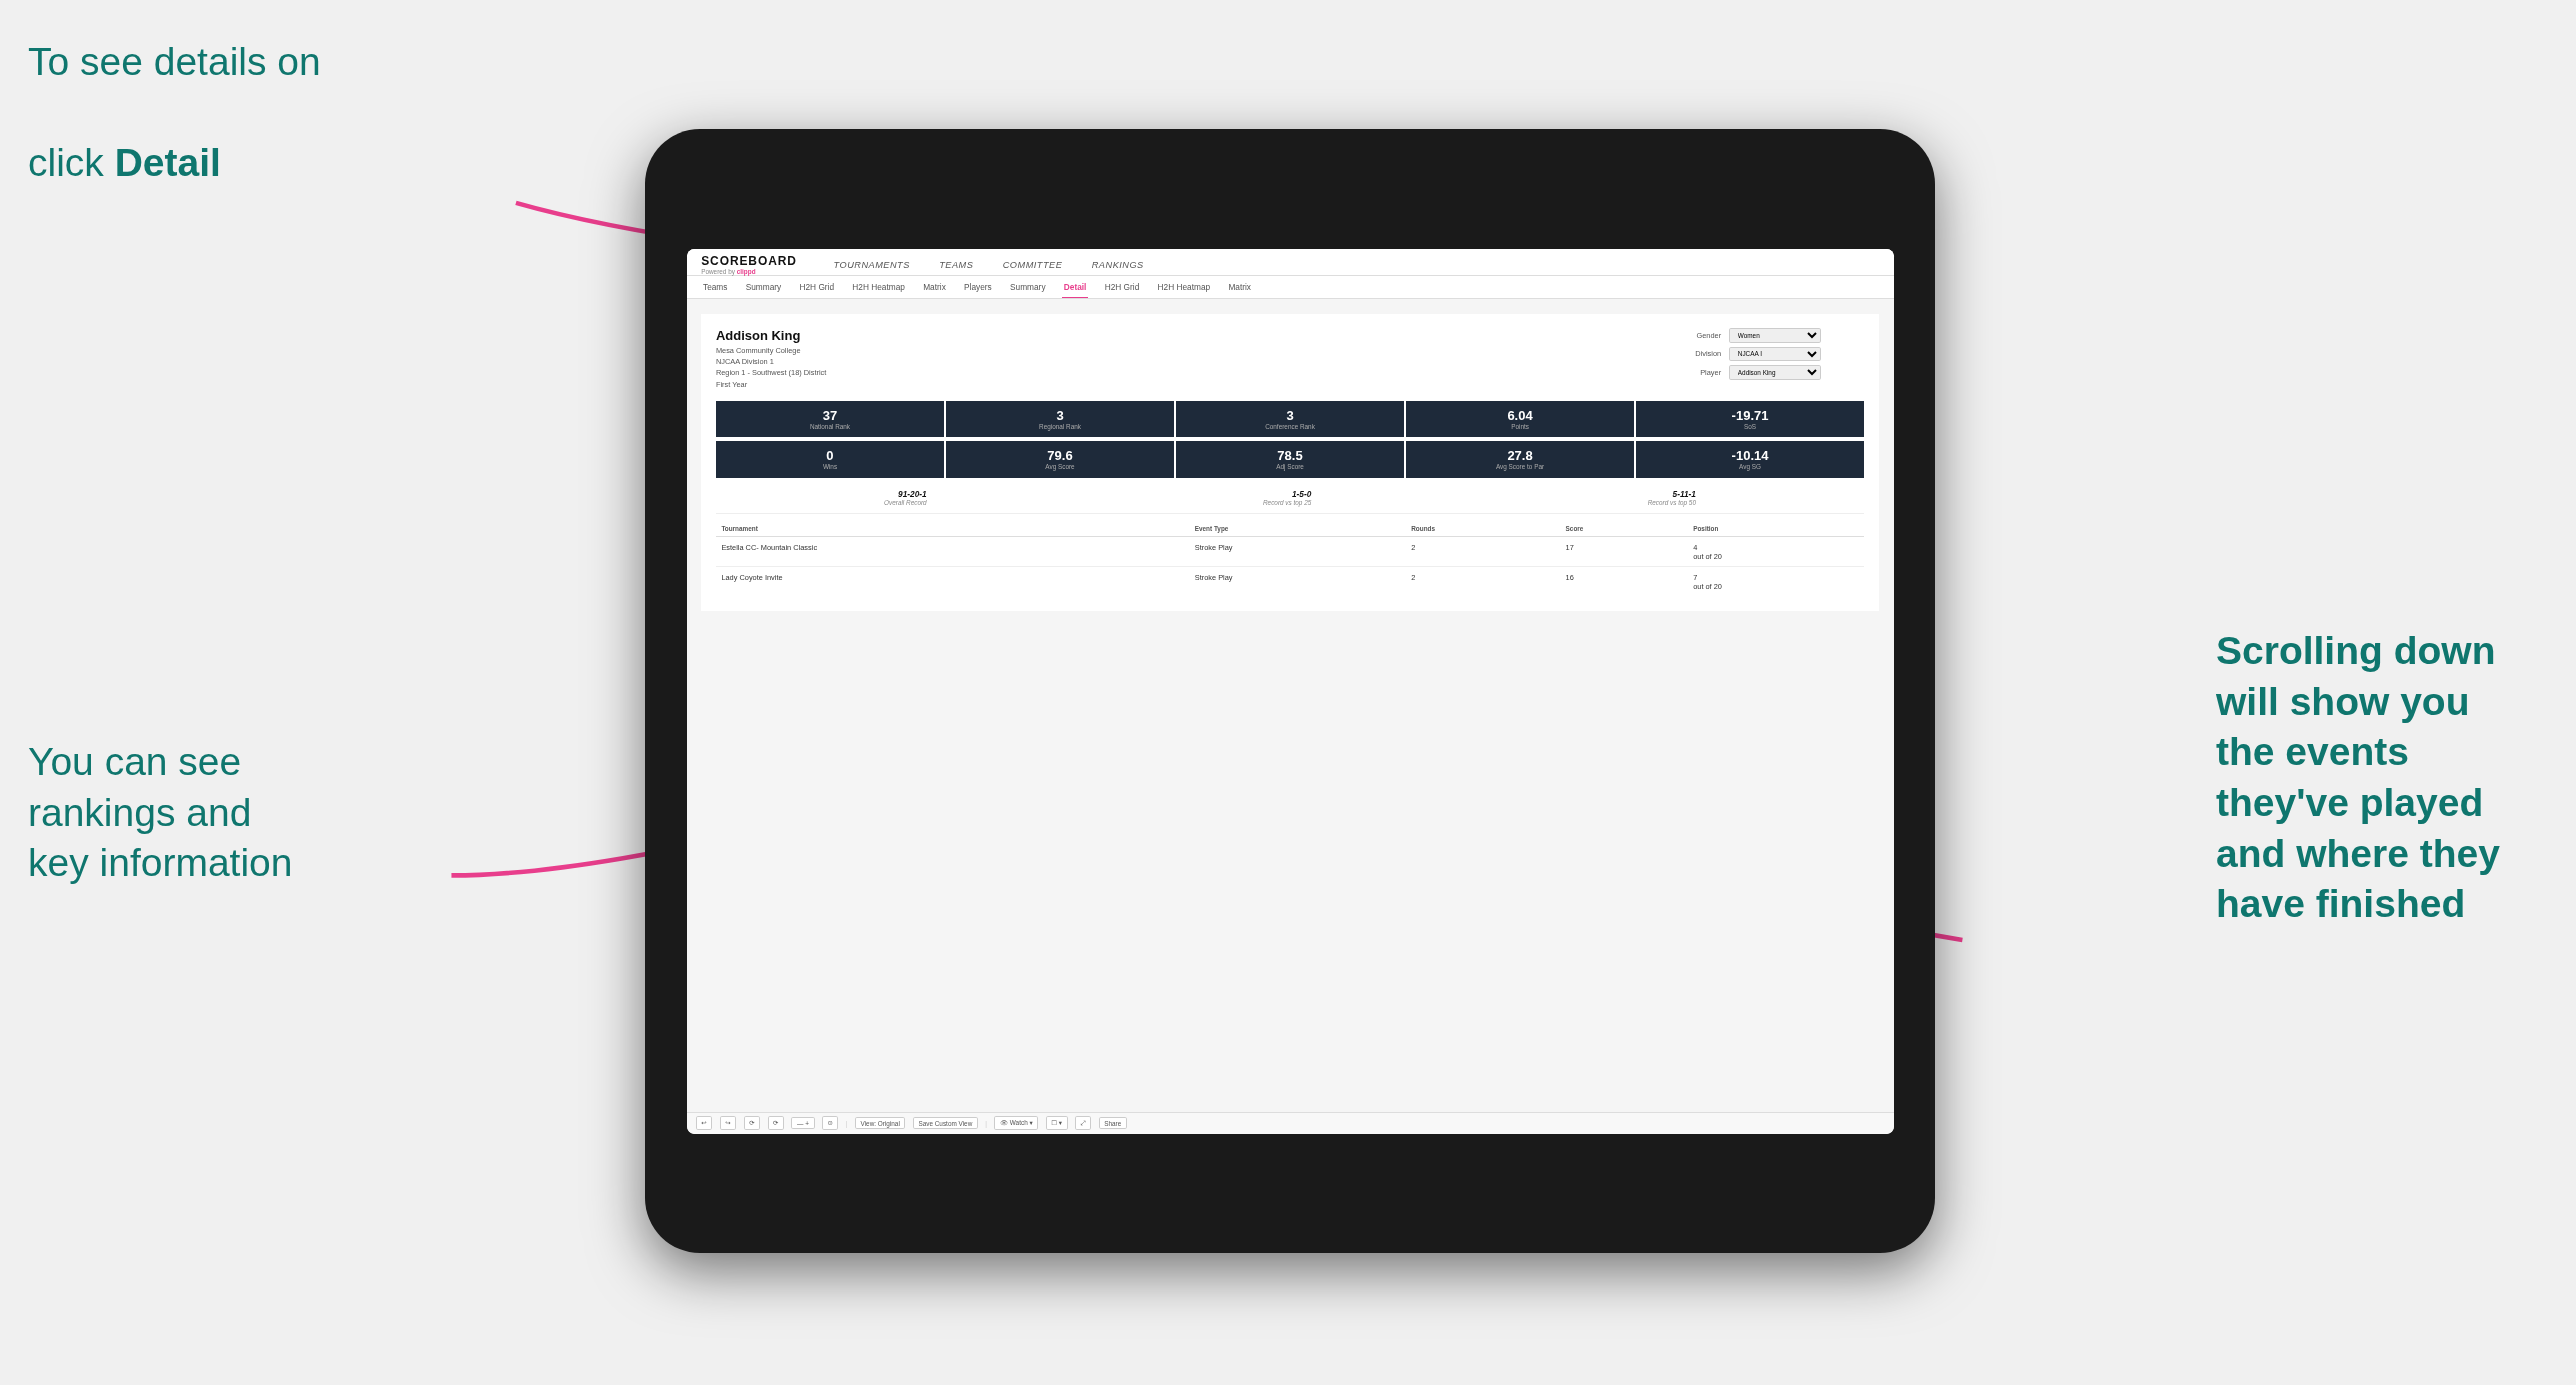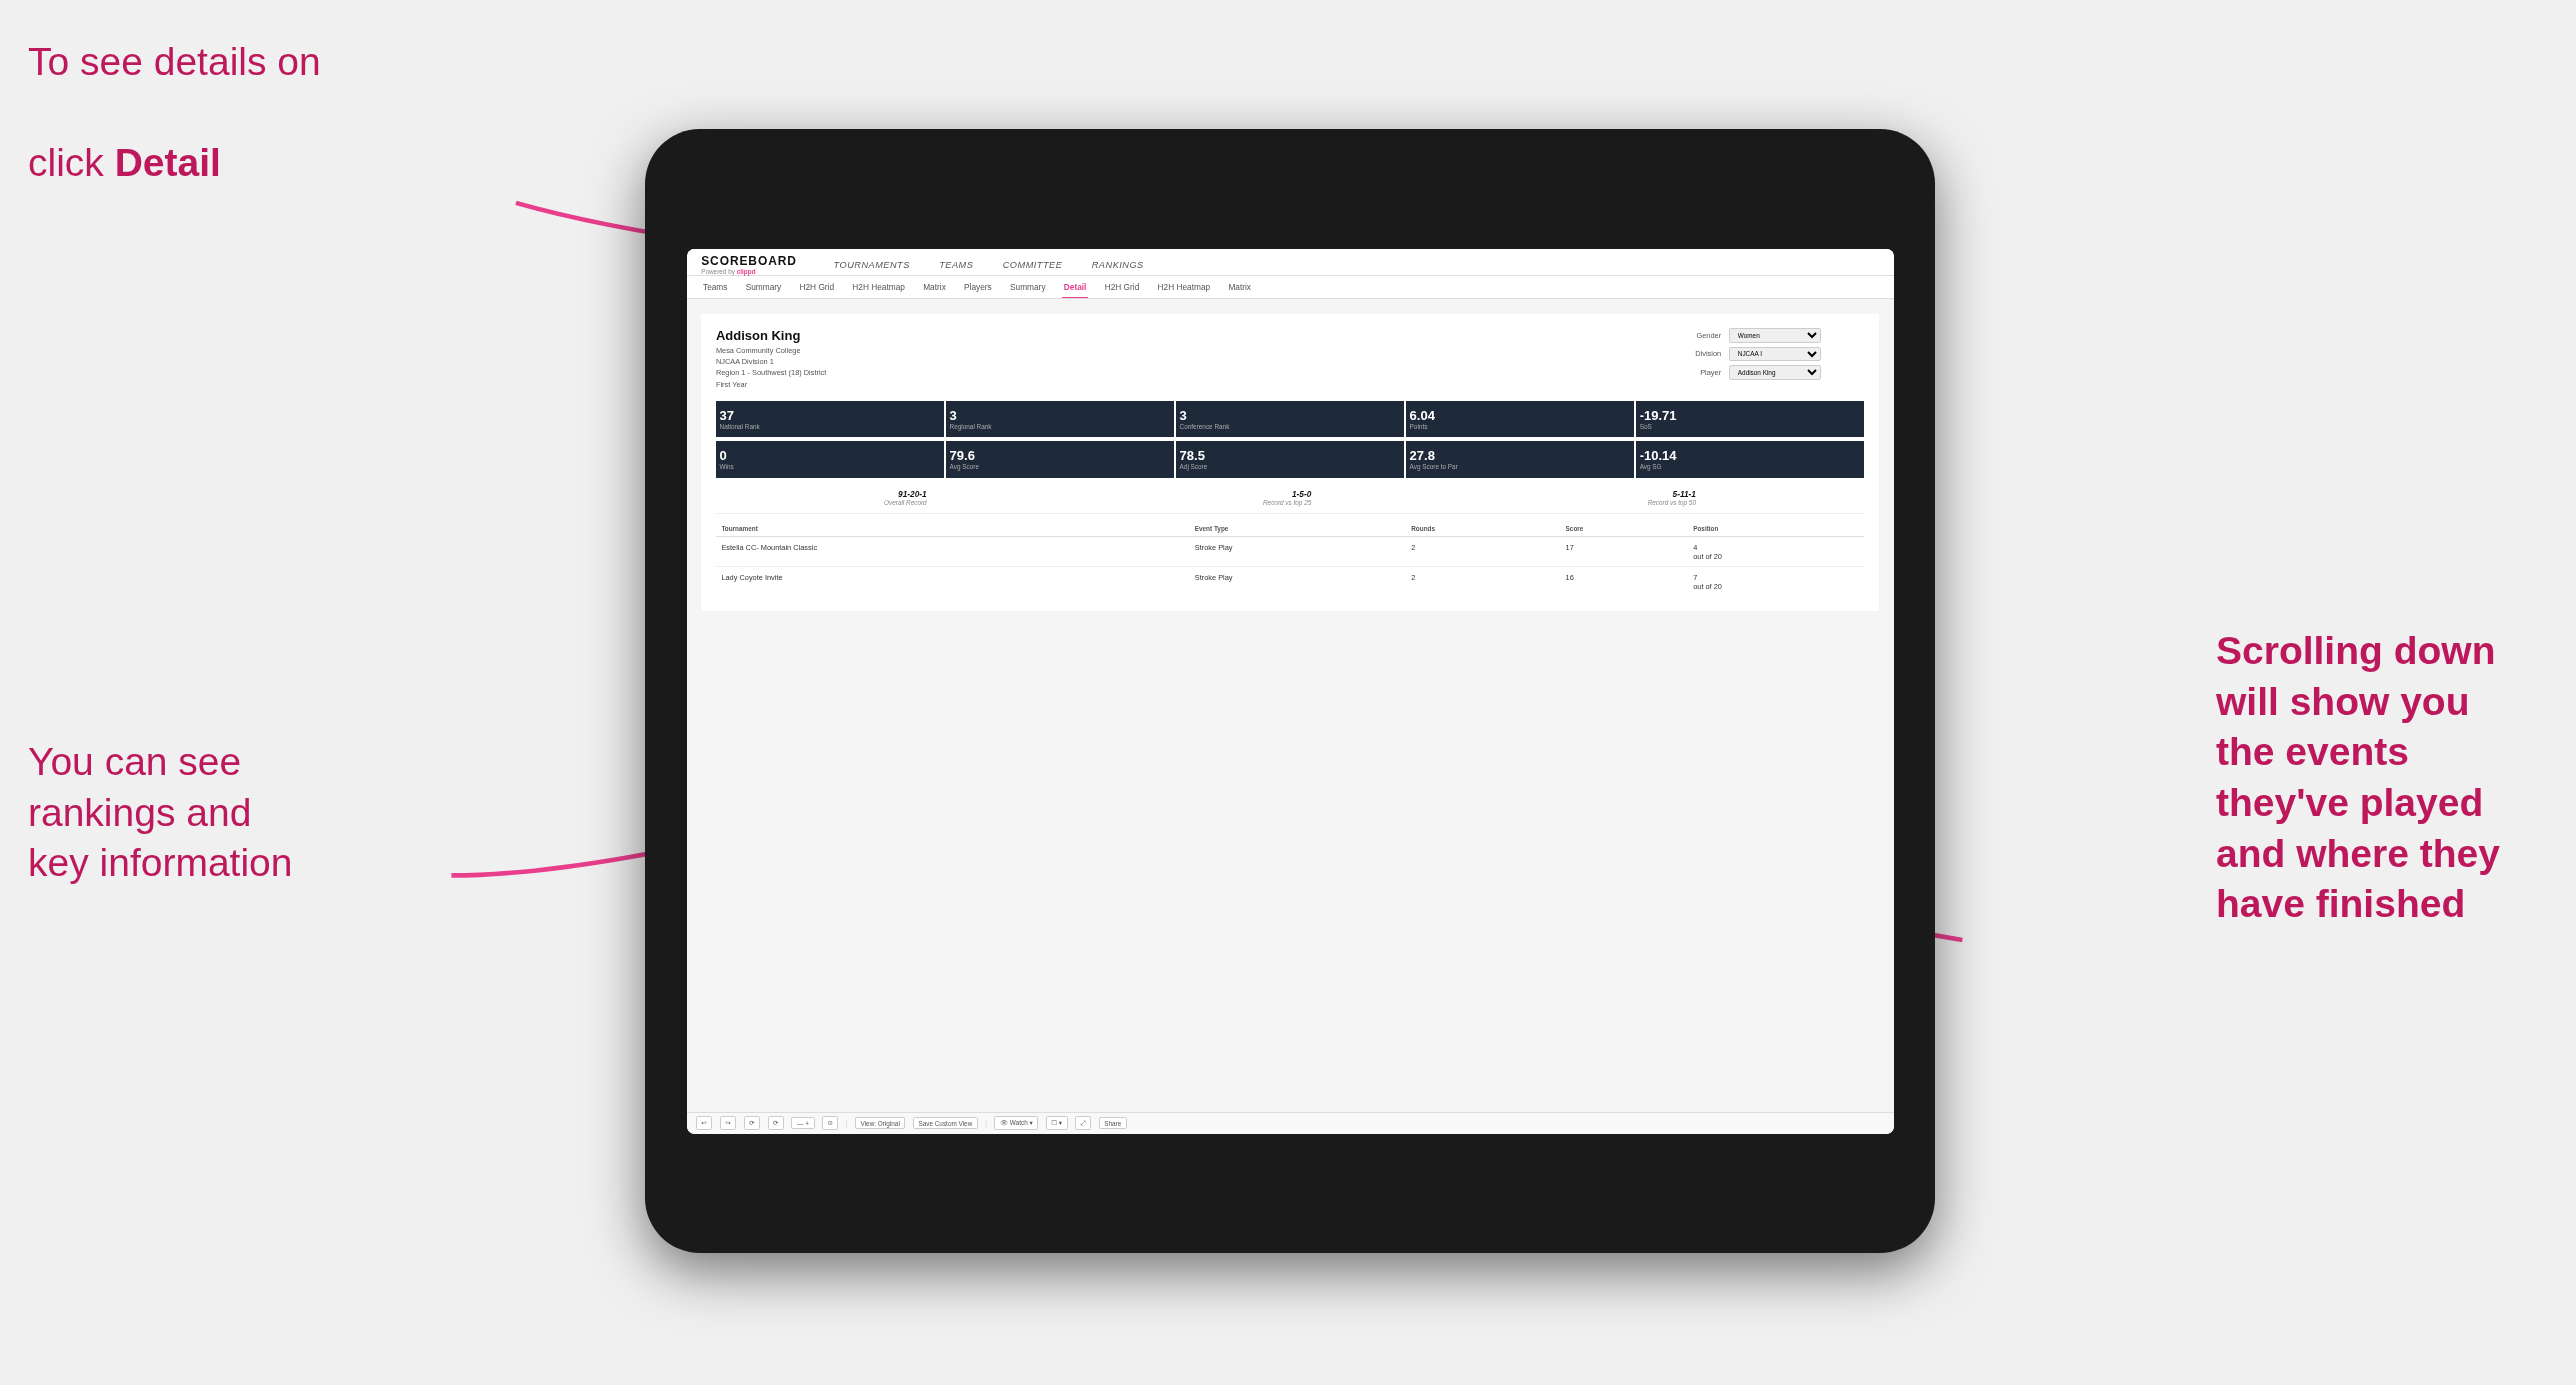--- a/index.html
+++ b/index.html
@@ -11,21 +11,21 @@
       position: relative;
       overflow: hidden;
     }
 
     
     .annotation {
       position: absolute;
       font-size: 39px;
       font-weight: 400;
       line-height: 1.3;
-      color: #be185d;
+      color: #0f766e;
     }
     .annotation strong { font-weight: 700; }
     .annotation-tl { top: 37px; left: 28px; }
     .annotation-bl { top: 737px; left: 28px; }
     .annotation-br { top: 626px; right: 28px; width: 332px; font-weight: bold; }
 
     
     .arrows-layer {
       position: absolute;
       top: 0; left: 0;
@@ -176,20 +176,21 @@
 
     
     .stats-row {
       display: flex;
       margin-bottom: 3.7px;
     }
     .stat-cell {
       flex: 1;
       background: #1e2a3a;
       color: #fff;
+      text-align: center;
       padding: 7.4px 3.7px;
       margin-right: 1.8px;
     }
     .stat-cell:last-child { margin-right: 0; }
     .stat-value {
       font-size: 13px;
       font-weight: 700;
       display: block;
     }
     .stat-label {

